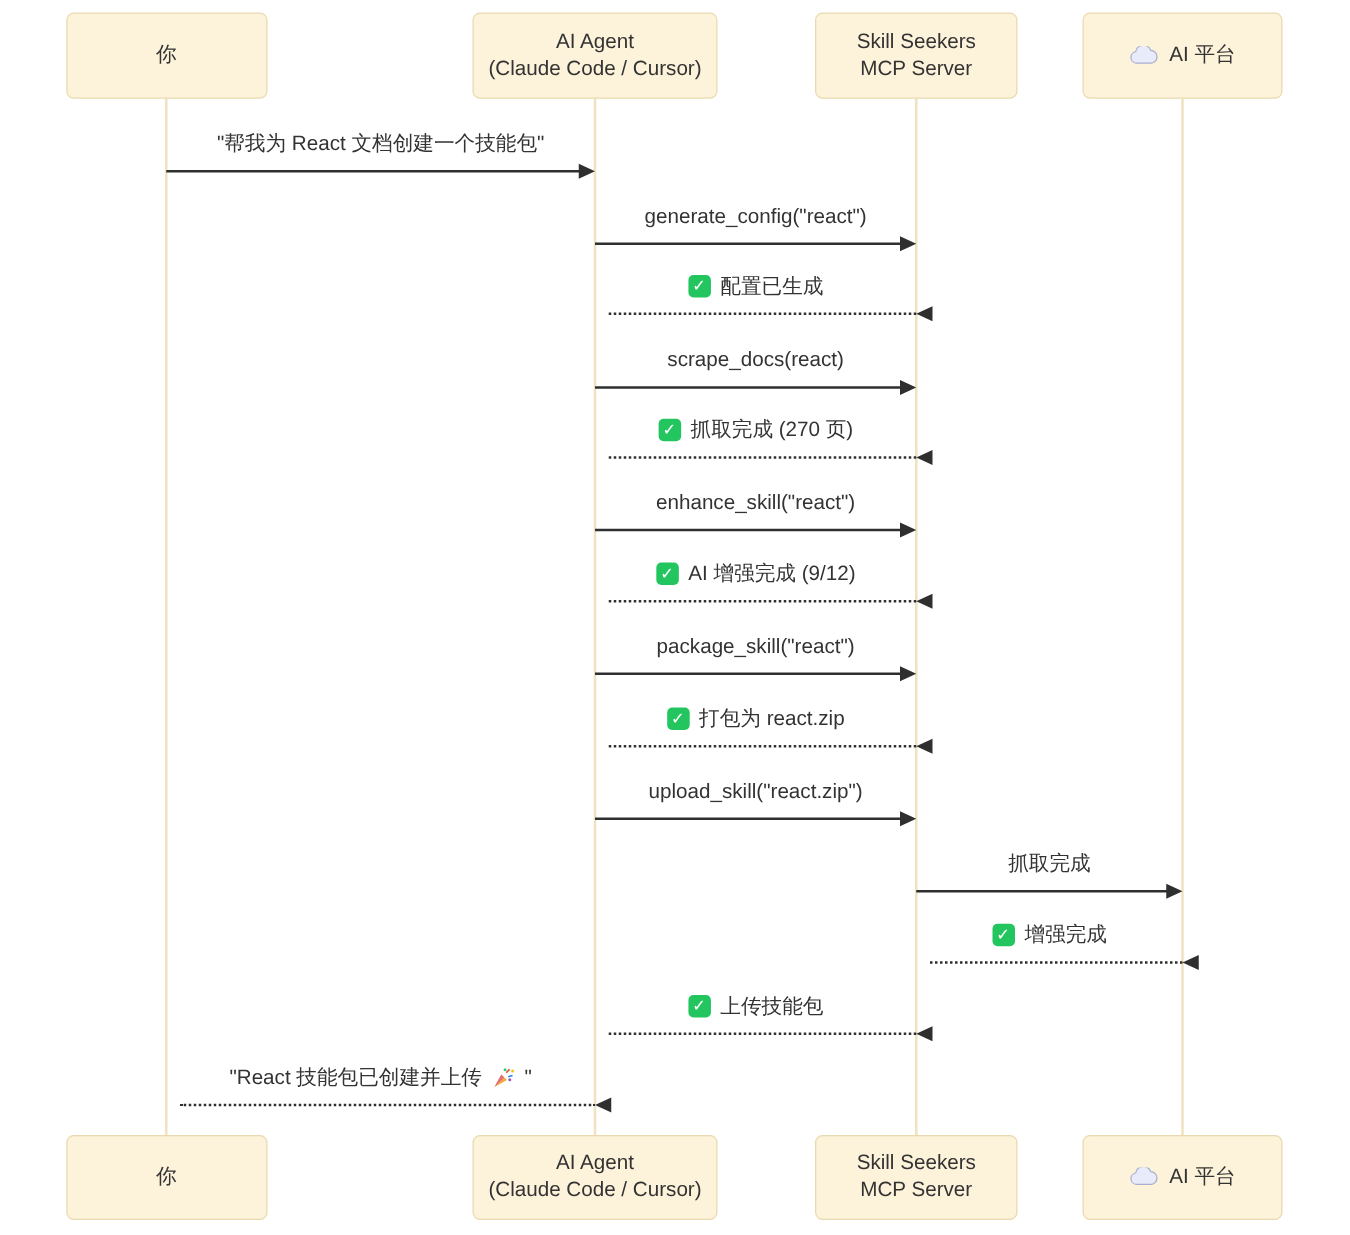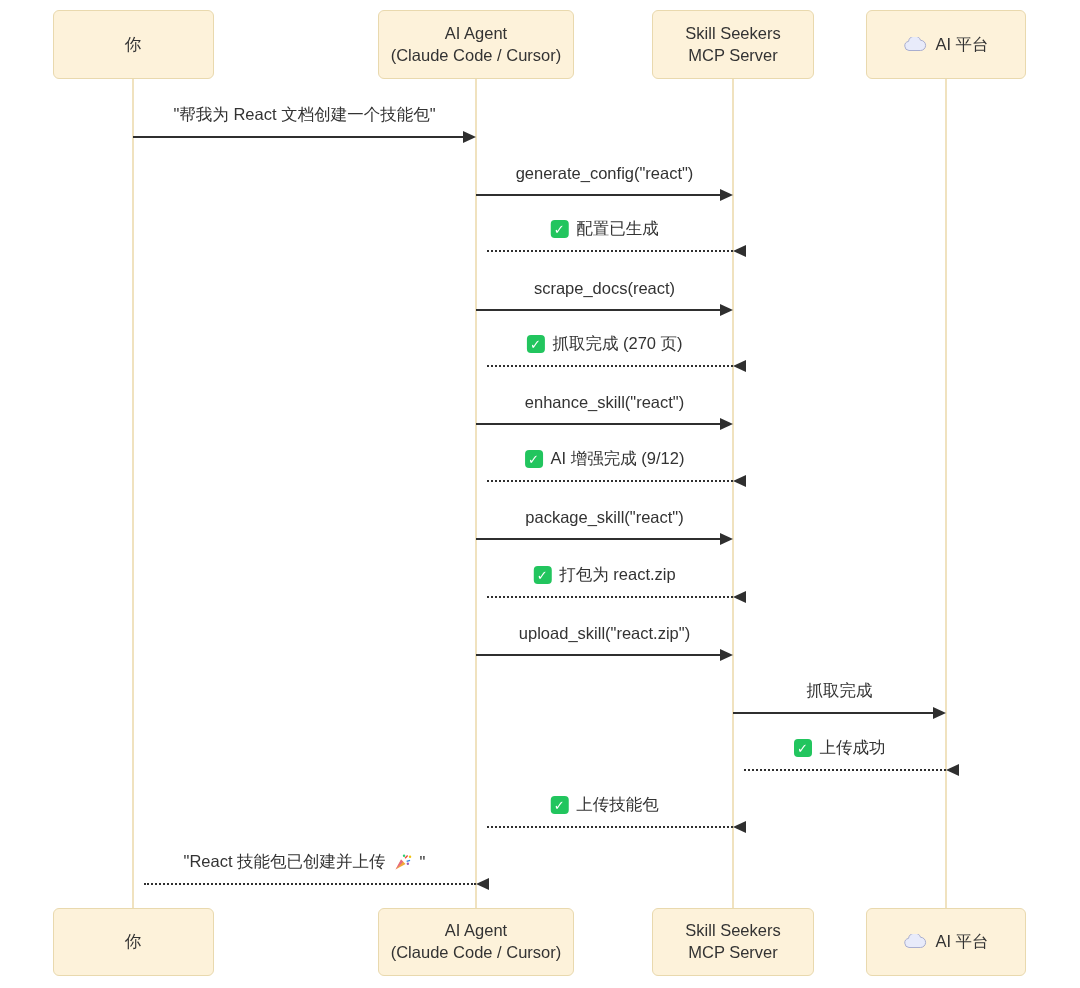--- a/index.html
+++ b/index.html
@@ -163,21 +163,21 @@
     </div>
     <div class="msg-line solid" style="top: 654px; left: 476px; width: 246px; border-top-color: rgb(47, 47, 47);"></div>
     <span class="head right" style="top: 649px; left: 720px; border-left-color: rgb(47, 47, 47);"></span>
     <div class="msg-label" style="left: 839.5px; top: 679px;">
       <span>抓取完成</span>
     </div>
     <div class="msg-line solid" style="top: 712px; left: 733px; width: 202px; border-top-color: rgb(47, 47, 47);"></div>
     <span class="head right" style="top: 707px; left: 933px; border-left-color: rgb(47, 47, 47);"></span>
     <div class="msg-label" style="left: 839.5px; top: 736px;">
       <span class="check" style="background: rgb(34, 197, 94);">✓</span>
-      <span>上传成功</span>
+      <span>增强完成</span>
     </div>
     <div class="msg-line dashed" style="top: 769px; left: 744px; width: 202px; border-top-color: rgb(47, 47, 47);"></div>
     <span class="head left" style="top: 764px; left: 946px; border-right-color: rgb(47, 47, 47);"></span>
     <div class="msg-label" style="left: 604.5px; top: 793px;">
       <span class="check" style="background: rgb(34, 197, 94);">✓</span>
       <span>上传技能包</span>
     </div>
     <div class="msg-line dashed" style="top: 826px; left: 487px; width: 246px; border-top-color: rgb(47, 47, 47);"></div>
     <span class="head left" style="top: 821px; left: 733px; border-right-color: rgb(47, 47, 47);"></span>
     <div class="msg-label" style="left: 304.5px; top: 850px;">

